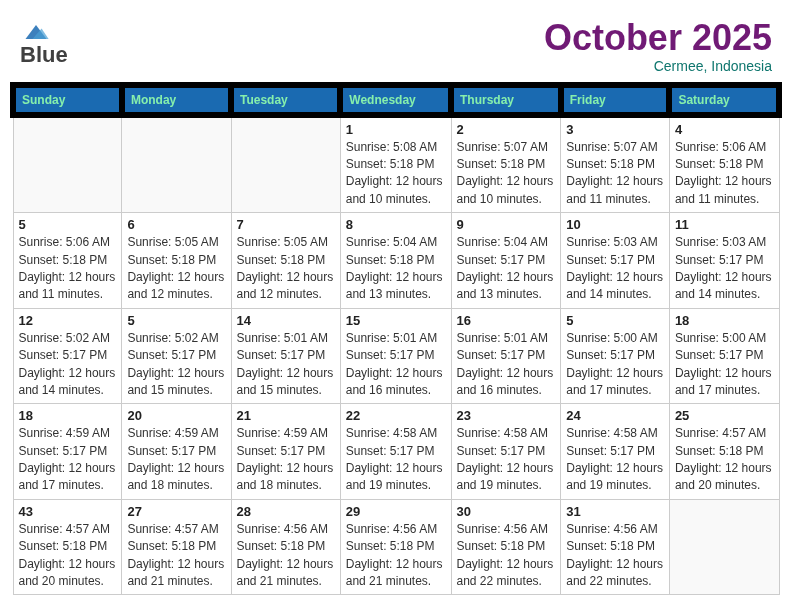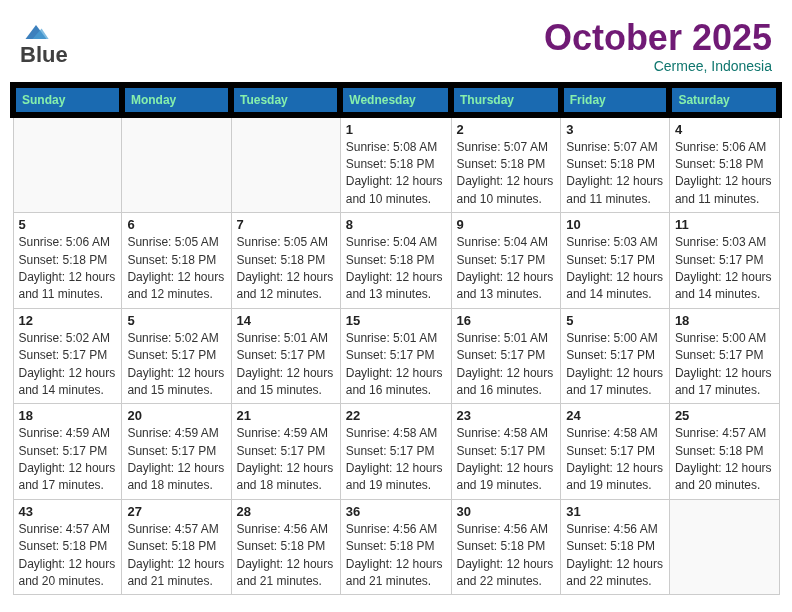--- a/index.html
+++ b/index.html
@@ -237,21 +237,21 @@
         </td>
         <td>
           <div class="day-number">27</div>
           <div class="day-info">Sunrise: 4:57 AM<br>Sunset: 5:18 PM<br>Daylight: 12 hours<br>and 21 minutes.</div>
         </td>
         <td>
           <div class="day-number">28</div>
           <div class="day-info">Sunrise: 4:56 AM<br>Sunset: 5:18 PM<br>Daylight: 12 hours<br>and 21 minutes.</div>
         </td>
         <td>
-          <div class="day-number">36</div>
+          <div class="day-number">29</div>
           <div class="day-info">Sunrise: 4:56 AM<br>Sunset: 5:18 PM<br>Daylight: 12 hours<br>and 21 minutes.</div>
         </td>
         <td>
           <div class="day-number">30</div>
           <div class="day-info">Sunrise: 4:56 AM<br>Sunset: 5:18 PM<br>Daylight: 12 hours<br>and 22 minutes.</div>
         </td>
         <td>
           <div class="day-number">31</div>
           <div class="day-info">Sunrise: 4:56 AM<br>Sunset: 5:18 PM<br>Daylight: 12 hours<br>and 22 minutes.</div>
         </td>

